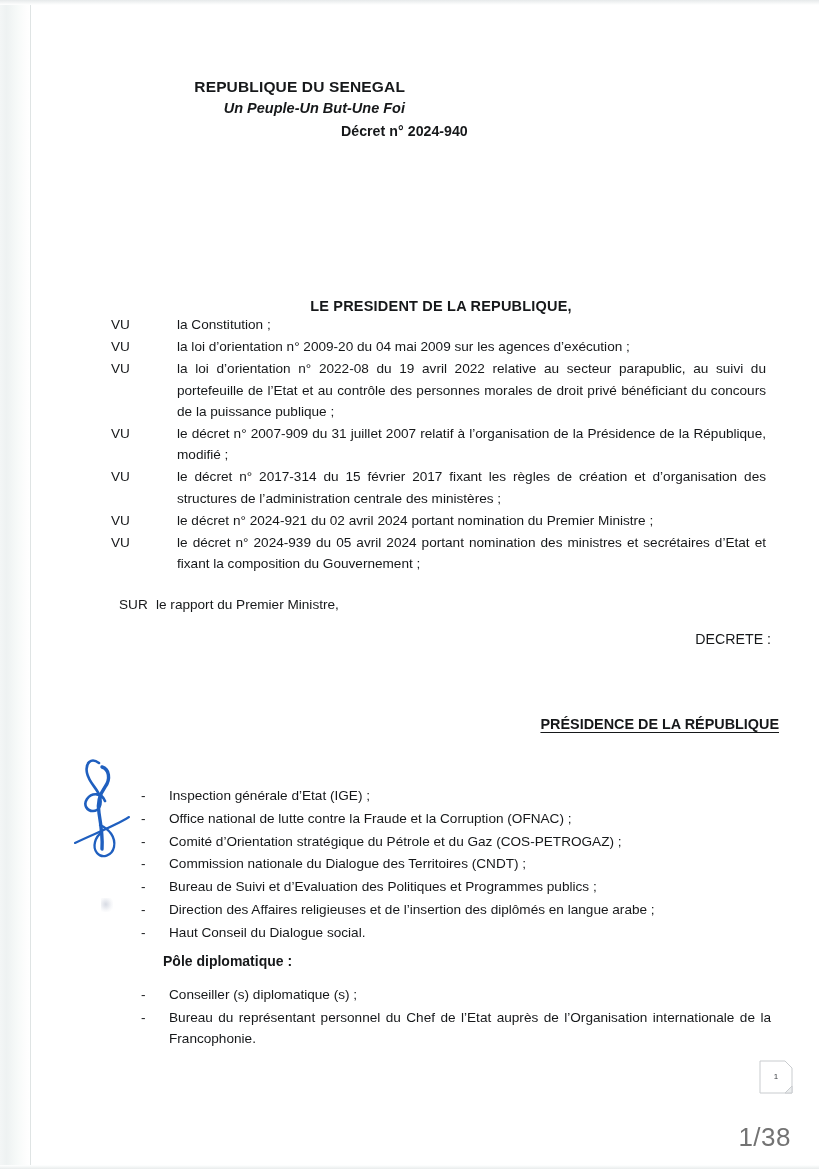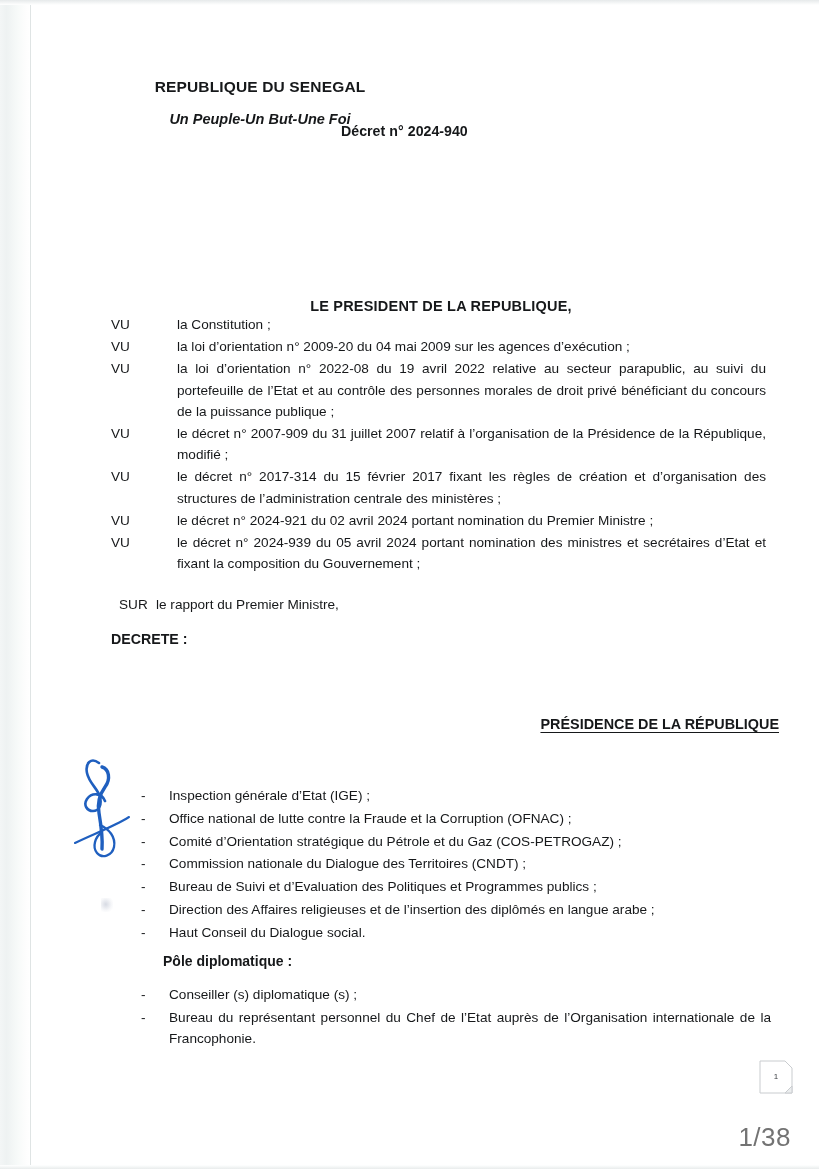--- a/index.html
+++ b/index.html
@@ -63,35 +63,35 @@
     bottom: 4px;
     background: #ffffff;
   }
 
   
   .header-block {
     position: absolute;
     left: 84px;
     top: 72px;
     width: 290px;
-    text-align: center;
+    text-align: right;
   }
   .country-name {
     font-size: 15.5px;
     font-weight: bold;
     letter-spacing: 0.15px;
     line-height: 1.25;
     white-space: nowrap;
   }
   .motto {
     font-size: 14.5px;
     font-style: italic;
     font-weight: bold;
     line-height: 1.3;
-    margin-top: 14px;
+    margin-top: 3px;
     white-space: nowrap;
   }
 
   
   .decree-title {
     position: absolute;
     left: 310px;
     top: 115px;
     width: 420px;
     font-size: 14.2px;
@@ -152,23 +152,23 @@
     line-height: 1.56;
   }
   .sur-clause .clause-label { flex: 0 0 37px; }
 
   
   .decrete {
     position: absolute;
     left: 80px;
     top: 626px;
     width: 660px;
-    text-align: left;
+    text-align: right;
     font-size: 14.2px;
-    font-weight: bold;
+    font-weight: normal;
   }
 
   
   .article {
     position: absolute;
     left: 84px;
     top: 654px;
     width: 655px;
     font-size: 13.8px;
     line-height: 1.62;

